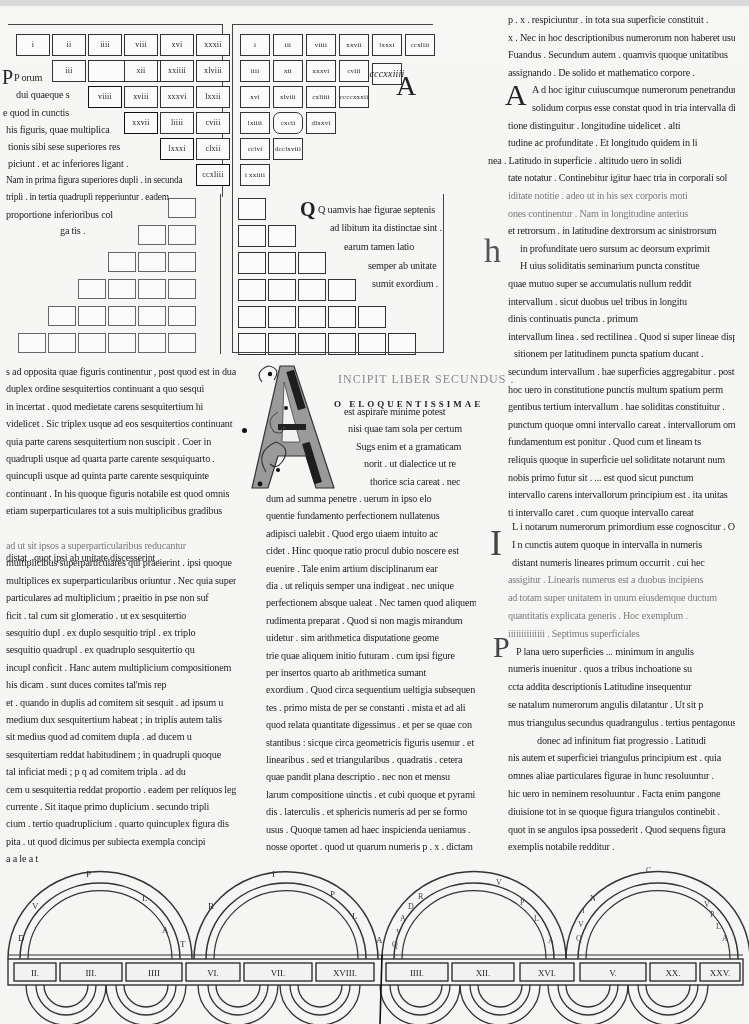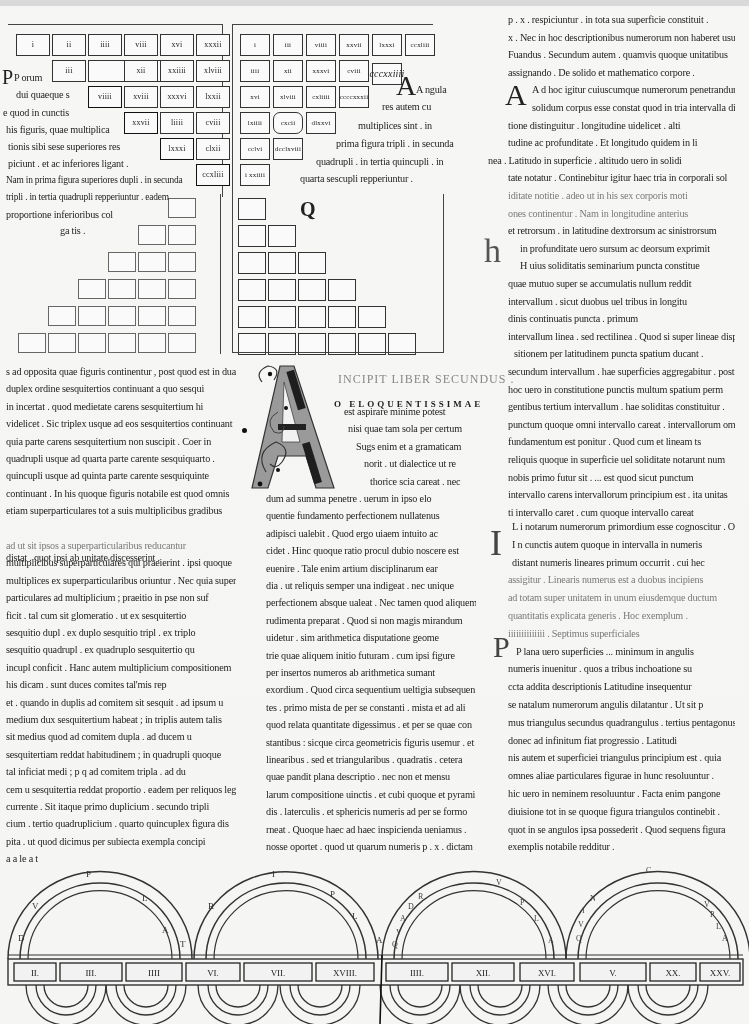--- a/index.html
+++ b/index.html
@@ -138,29 +138,28 @@
       <div class="line " style="left:3px;top:107px;">e quod in cunctis</div>
       <div class="line " style="left:6px;top:124px;">his figuris, quae multiplica</div>
       <div class="line " style="left:8px;top:141px;">tionis sibi sese superiores res</div>
       <div class="line " style="left:8px;top:158px;">piciunt . et ac inferiores ligant .</div>
       <div class="line " style="left:6px;top:175px;font-size:9.4px;">Nam in prima figura superiores dupli . in secunda</div>
       <div class="line " style="left:6px;top:192px;font-size:9.4px;">tripli . in tertia quadrupli repperiuntur . eadem</div>
       <div class="line " style="left:6px;top:209px;">proportione inferioribus col</div>
       <div class="line " style="left:60px;top:225px;">ga tis .</div>
     </div>
 
-  <div class="col" id="txtTR" style="left:0;top:0;width:470px;height:200px;">
-      <div class="line " style="left:416px;top:84px;">A ngula</div>
-      <div class="line " style="left:382px;top:101px;">res autem cu</div>
-      <div class="line " style="left:358px;top:120px;">multiplices sint . in</div>
-      <div class="line " style="left:336px;top:138px;">prima figura tripli . in secunda</div>
-      <div class="line " style="left:316px;top:156px;">quadrupli . in tertia quincupli . in</div>
-      <div class="line " style="left:300px;top:173px;">quarta sescupli repperiuntur .</div>
-    </div>
-
+
+  <div class="col" id="txtQ" style="left:0;top:0;width:470px;height:300px;">
+      <div class="line " style="left:318px;top:204px;">Q uamvis hae figurae septenis</div>
+      <div class="line " style="left:330px;top:222px;">ad libitum ita distinctae sint .</div>
+      <div class="line " style="left:344px;top:241px;">earum tamen latio</div>
+      <div class="line " style="left:368px;top:260px;">semper ab unitate</div>
+      <div class="line " style="left:372px;top:278px;">sumit exordium .</div>
+    </div>
 
   <div class="col" id="colLeft" style="left:0;top:0;width:240px;height:860px;">
       <div class="line" style="left:6px;top:366px;width:230px;overflow:hidden;">s ad opposita quae figuris continentur , post quod est in dua</div>
       <div class="line" style="left:6px;top:383.4px;width:230px;overflow:hidden;">duplex ordine sesquitertios continuant a quo sesqui</div>
       <div class="line" style="left:6px;top:400.8px;width:230px;overflow:hidden;">in incertat . quod medietate carens sesquitertium hi</div>
       <div class="line" style="left:6px;top:418.2px;width:230px;overflow:hidden;">videlicet . Sic triplex usque ad eos sesquitertios continuant</div>
       <div class="line" style="left:6px;top:435.6px;width:230px;overflow:hidden;">quia parte carens sesquitertium non suscipit . Coer in</div>
       <div class="line" style="left:6px;top:453px;width:230px;overflow:hidden;">quadrupli usque ad quarta parte carente sesquiquarto .</div>
       <div class="line" style="left:6px;top:470.4px;width:230px;overflow:hidden;">quincupli usque ad quinta parte carente sesquiquinte</div>
       <div class="line" style="left:6px;top:487.79999999999995px;width:230px;overflow:hidden;">continuant . In his quoque figuris notabile est quod omnis</div>
@@ -198,30 +197,30 @@
       <div class="line" style="left:266px;top:493px;width:210px;overflow:hidden;">dum ad summa penetre . uerum in ipso elo</div>
       <div class="line" style="left:266px;top:510.4px;width:210px;overflow:hidden;">quentie fundamento perfectionem nullatenus</div>
       <div class="line" style="left:266px;top:527.8px;width:210px;overflow:hidden;">adipisci ualebit . Quod ergo uiaem intuito ac</div>
       <div class="line" style="left:266px;top:545.2px;width:210px;overflow:hidden;">cidet . Hinc quoque ratio procul dubio noscere est</div>
       <div class="line" style="left:266px;top:562.6px;width:210px;overflow:hidden;">euenire . Tale enim artium disciplinarum ear</div>
       <div class="line" style="left:266px;top:580px;width:210px;overflow:hidden;">dia . ut reliquis semper una indigeat . nec unique</div>
       <div class="line" style="left:266px;top:597.4px;width:210px;overflow:hidden;">perfectionem absque ualeat . Nec tamen quod aliquem</div>
       <div class="line" style="left:266px;top:614.8px;width:210px;overflow:hidden;">rudimenta preparat . Quod si non magis mirandum</div>
       <div class="line" style="left:266px;top:632.2px;width:210px;overflow:hidden;">uidetur . sim arithmetica disputatione geome</div>
       <div class="line" style="left:266px;top:649.5999999999999px;width:210px;overflow:hidden;">trie quae aliquem initio futuram . cum ipsi figure</div>
-      <div class="line" style="left:266px;top:667px;width:210px;overflow:hidden;">per insertos numeros ab arithmetica sumant</div>
+      <div class="line" style="left:266px;top:667px;width:210px;overflow:hidden;">per insertos quarto ab arithmetica sumant</div>
       <div class="line" style="left:266px;top:684.4px;width:210px;overflow:hidden;">exordium . Quod circa sequentium ueltigia subsequen</div>
       <div class="line" style="left:266px;top:701.8px;width:210px;overflow:hidden;">tes . primo mista de per se constanti . mista et ad ali</div>
       <div class="line" style="left:266px;top:719.2px;width:210px;overflow:hidden;">quod relata quantitate digessimus . et per se quae con</div>
       <div class="line" style="left:266px;top:736.5999999999999px;width:210px;overflow:hidden;">stantibus : sicque circa geometricis figuris usemur . et</div>
       <div class="line" style="left:266px;top:754px;width:210px;overflow:hidden;">linearibus . sed et triangularibus . quadratis . cetera</div>
       <div class="line" style="left:266px;top:771.4px;width:210px;overflow:hidden;">quae pandit plana descriptio . nec non et mensu</div>
       <div class="line" style="left:266px;top:788.8px;width:210px;overflow:hidden;">larum compositione uinctis . et cubi quoque et pyrami</div>
       <div class="line" style="left:266px;top:806.2px;width:210px;overflow:hidden;">dis . laterculis . et sphericis numeris ad per se formo</div>
-      <div class="line" style="left:266px;top:823.5999999999999px;width:210px;overflow:hidden;">rneat . Quoque haec ad haec inspicienda ueniamus .</div>
+      <div class="line" style="left:266px;top:823.5999999999999px;width:210px;overflow:hidden;">usus . Quoque tamen ad haec inspicienda ueniamus .</div>
       <div class="line" style="left:266px;top:841px;width:210px;overflow:hidden;">nosse oportet . quod ut quarum numeris p . x . dictam</div>
     </div>
 
   <div style="position:absolute;left:248px;top:362px;width:90px;height:128px;">
     <svg width="90" height="128" viewBox="0 0 90 128">
       <polygon points="32,4 46,4 86,126 68,126 58,94 30,94 20,126 4,126" fill="#9a9a9a" stroke="#333" stroke-width="1.2"></polygon>
       <polygon points="36,20 52,80 34,80" fill="#f2f2f2" stroke="#444" stroke-width="0.8"></polygon>
       <rect x="44" y="8" width="8" height="40" fill="#1e1e1e" transform="rotate(-17 48 28)"></rect>
       <rect x="60" y="80" width="8" height="42" fill="#1e1e1e" transform="rotate(-17 64 101)"></rect>
       <rect x="30" y="62" width="28" height="6" fill="#222"></rect>
@@ -270,21 +269,21 @@
       <div class="line" style="left:512px;top:556.6px;width:223px;overflow:hidden;">distant numeris lineares primum occurrit . cui hec</div>
       <div class="line faint" style="left:508px;top:574.4px;width:227px;overflow:hidden;">assigitur . Linearis numerus est a duobus incipiens</div>
       <div class="line faint" style="left:508px;top:592.2px;width:227px;overflow:hidden;">ad totam super unitatem in unum eiusdemque ductum</div>
       <div class="line faint" style="left:508px;top:610px;width:227px;overflow:hidden;">quantitatis explicata generis . Hoc exemplum .</div>
       <div class="line faint" style="left:508px;top:627.8px;width:227px;overflow:hidden;">iiiiiiiiiiiiii . Septimus superficiales</div>
       <div class="line" style="left:516px;top:645.6px;width:219px;overflow:hidden;">P lana uero superficies ... minimum in angulis</div>
       <div class="line" style="left:508px;top:663.4px;width:227px;overflow:hidden;">numeris inuenitur . quos a tribus inchoatione su</div>
       <div class="line" style="left:508px;top:681.2px;width:227px;overflow:hidden;">ccta addita descriptionis Latitudine insequentur</div>
       <div class="line" style="left:508px;top:699px;width:227px;overflow:hidden;">se natalum numerorum angulis dilatantur . Ut sit p</div>
       <div class="line" style="left:508px;top:716.8px;width:227px;overflow:hidden;">mus triangulus secundus quadrangulus . tertius pentagonus</div>
-      <div class="line" style="left:508px;top:734.6px;width:227px;overflow:hidden;">donec ad infinitum fiat progressio . Latitudi</div>
+      <div class="line" style="left:508px;top:734.6px;width:227px;overflow:hidden;text-align:center;">donec ad infinitum fiat progressio . Latitudi</div>
       <div class="line" style="left:508px;top:752.4px;width:227px;overflow:hidden;">nis autem et superficiei triangulus principium est . quia</div>
       <div class="line" style="left:508px;top:770.2px;width:227px;overflow:hidden;">omnes aliae particulares figurae in hunc resoluuntur .</div>
       <div class="line" style="left:508px;top:788px;width:227px;overflow:hidden;">hic uero in neminem resoluuntur . Facta enim pangone</div>
       <div class="line" style="left:508px;top:805.8px;width:227px;overflow:hidden;">diuisione tot in se quoque figura triangulos continebit .</div>
       <div class="line" style="left:508px;top:823.6px;width:227px;overflow:hidden;">quot in se angulos ipsa possederit . Quod sequens figura</div>
       <div class="line" style="left:508px;top:841.4000000000001px;width:227px;overflow:hidden;">exemplis notabile redditur .</div>
     </div>
 
   <div class="initial" style="left:505px;top:78px;font-size:30px;">A</div>
   <div class="initial" style="left:484px;top:232px;font-size:34px;color:#555;">h</div>

